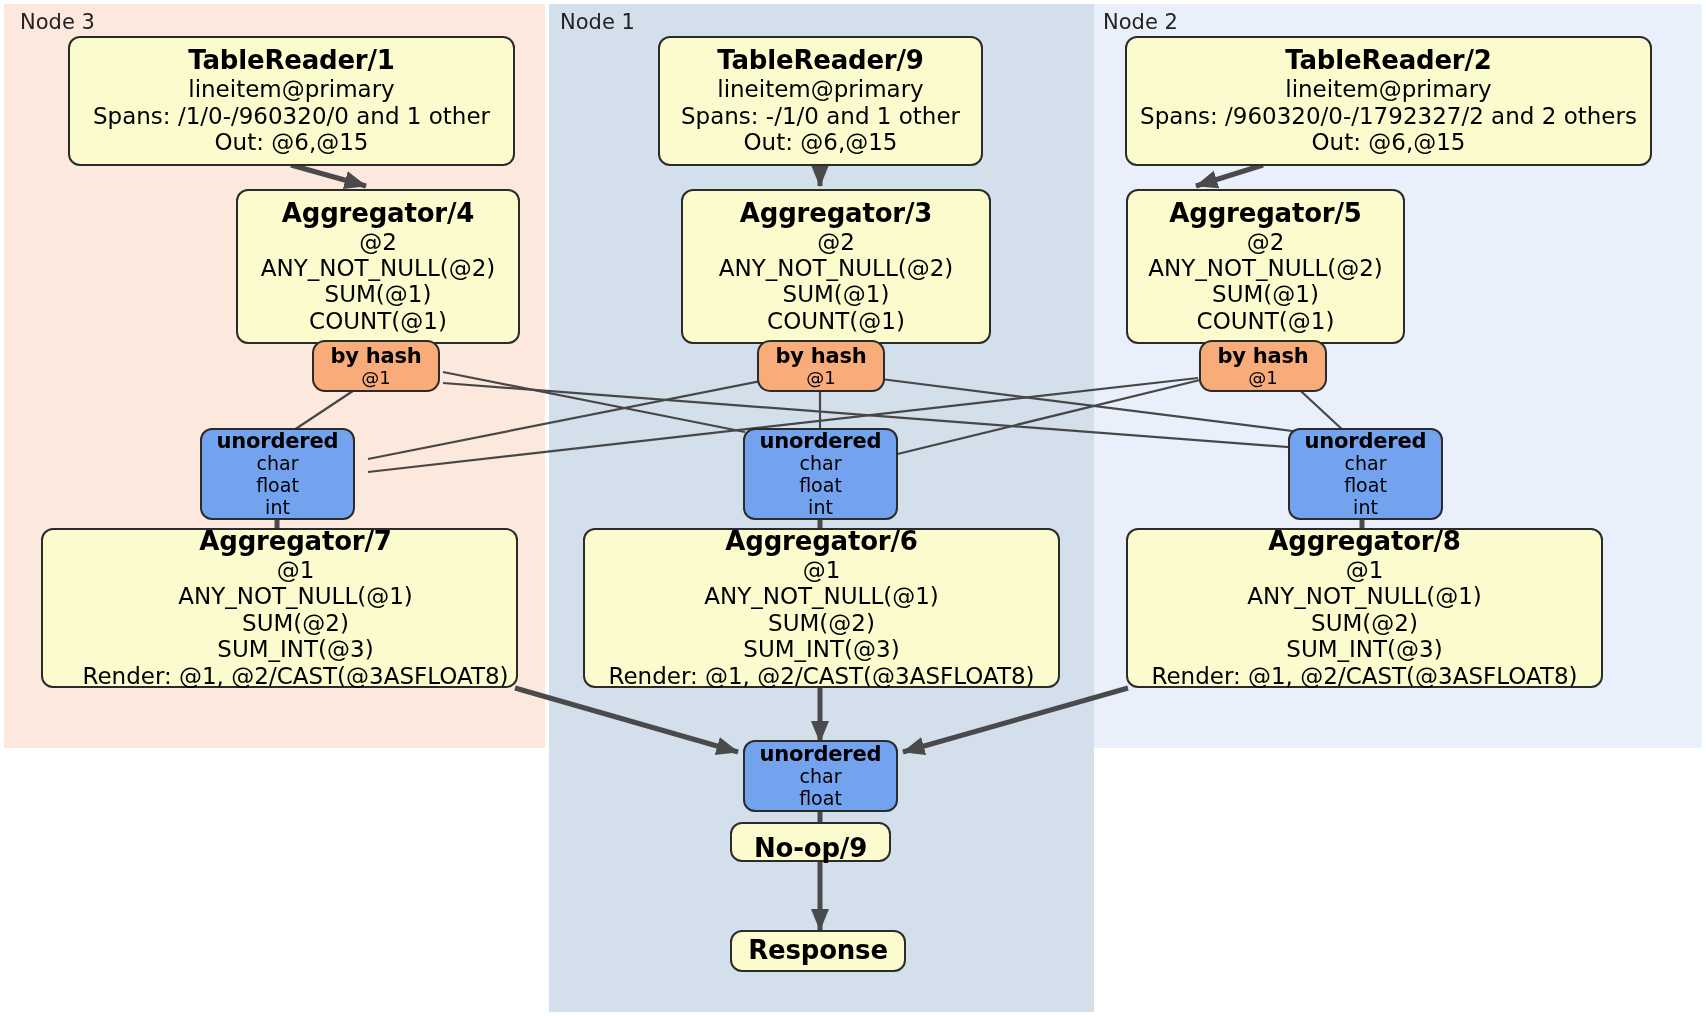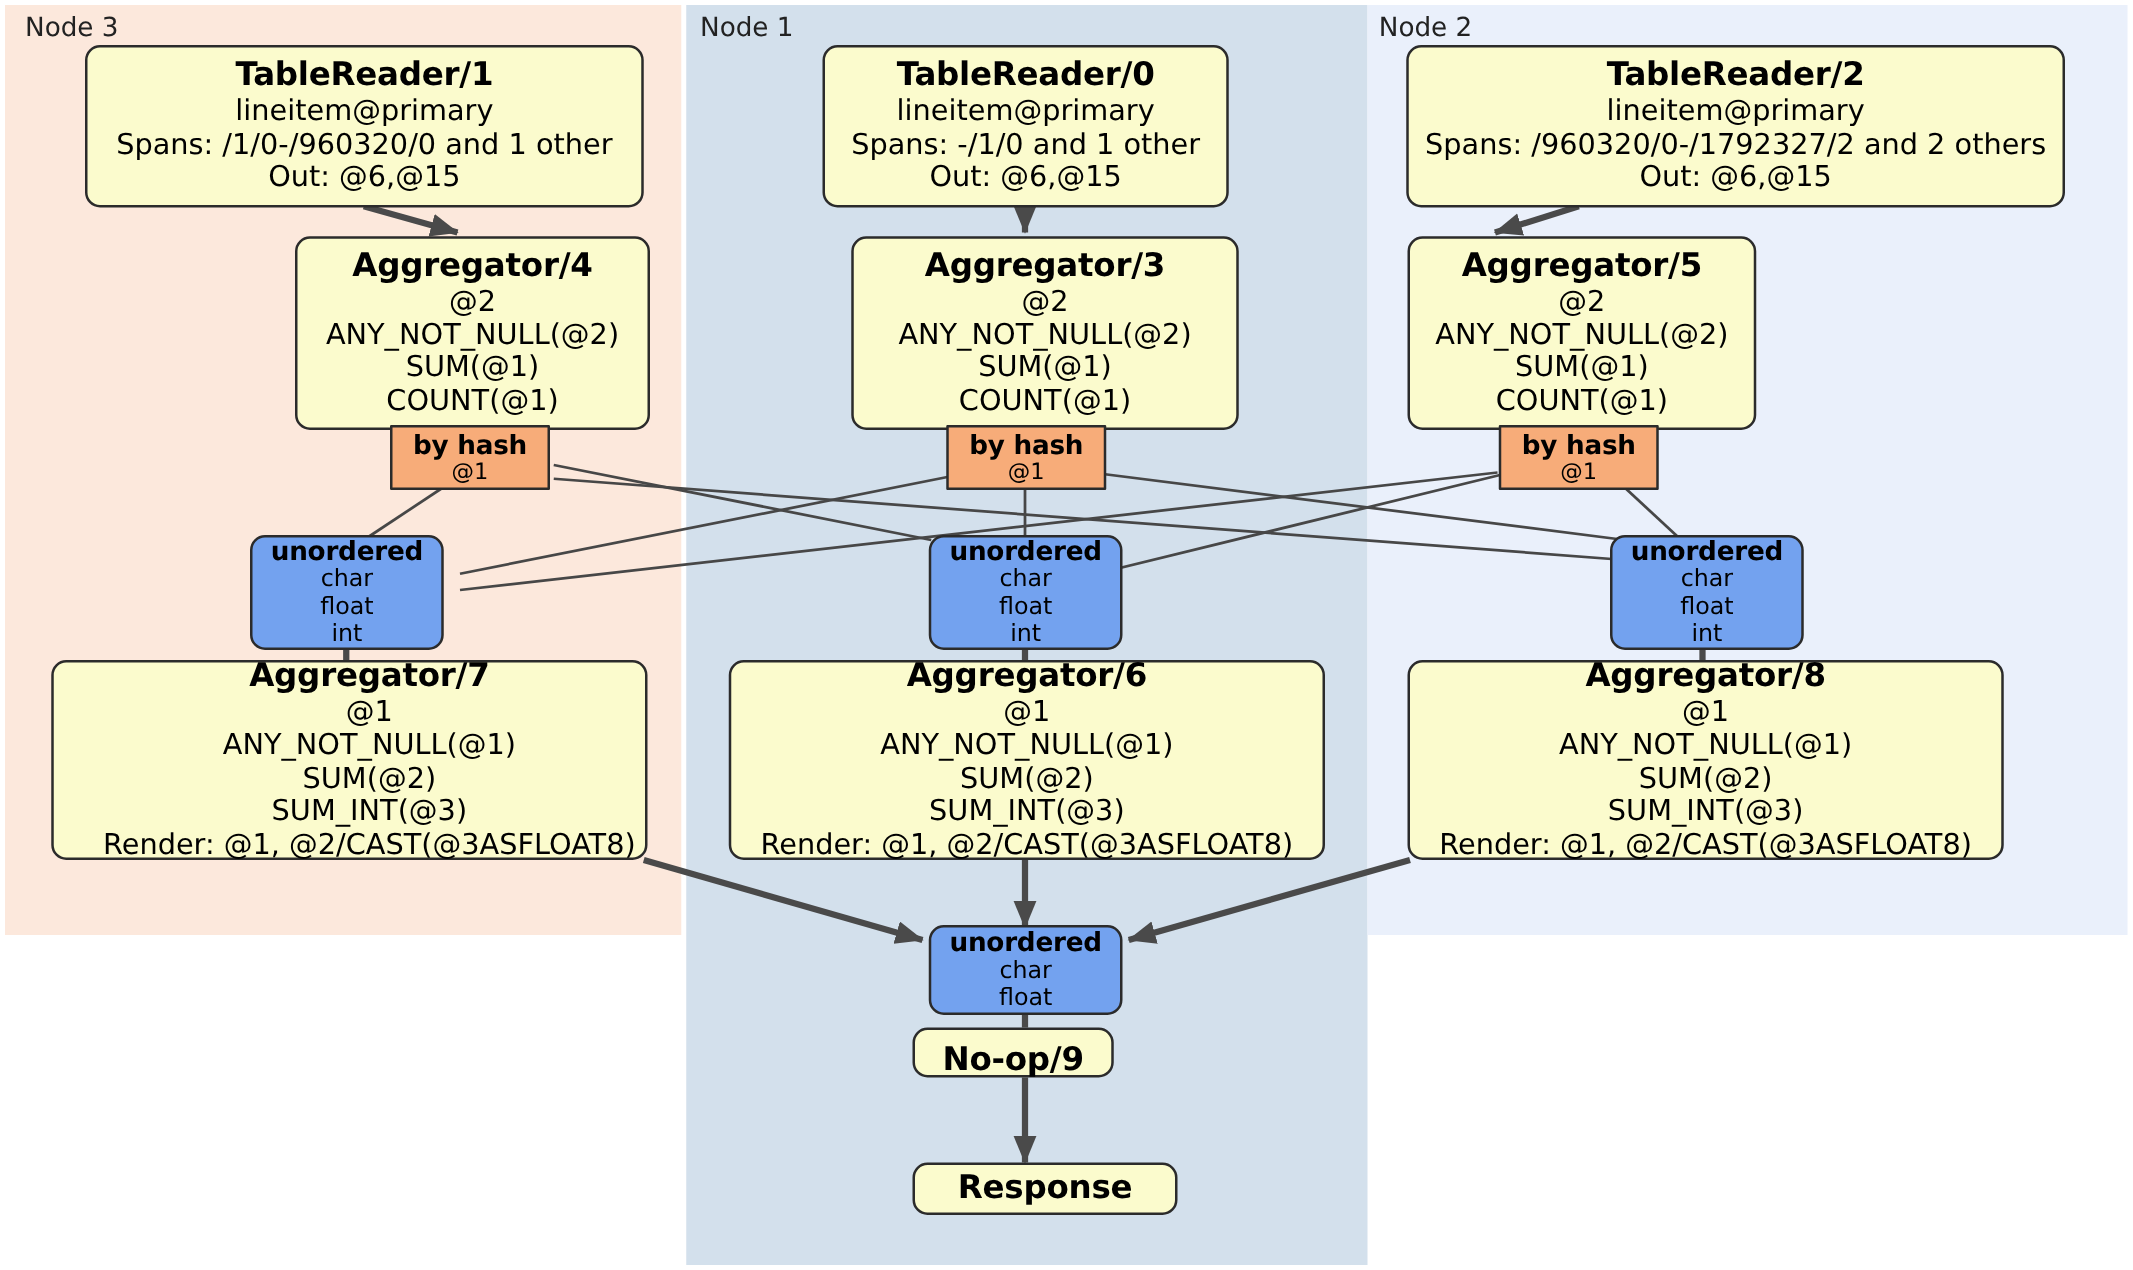--- a/index.html
+++ b/index.html
@@ -51,21 +51,21 @@
   .gnode .ln {
     font-size: 23px;
     color: #000000;
     white-space: nowrap;
   }
   .proc {
     background: #fbfbcd;
   }
   .router-hash {
     background: #f7ac79;
-    border-radius: 1px;
+    border-radius: 13px;
   }
   .router-hash .ttl { font-size: 21px; }
   .router-hash .ln { font-size: 18px; }
   .router-sync {
     background: #73a2ef;
     border-radius: 12px;
   }
   .router-sync .ttl { font-size: 21px; }
   .router-sync .ln { font-size: 19px; }
   .noop .ttl { font-size: 26px; margin-top: 14px; }
@@ -172,21 +172,21 @@
   <div class="gnode proc" style="left:41px; top:528px; width:477px; height:160px;padding-left:32px;">
     <div class="ttl">Aggregator/7</div>
     <div class="ln">@1</div>
     <div class="ln">ANY_NOT_NULL(@1)</div>
     <div class="ln">SUM(@2)</div>
     <div class="ln">SUM_INT(@3)</div>
     <div class="ln">Render: @1, @2/CAST(@3ASFLOAT8)</div>
   </div>
 
   <div class="gnode proc" style="left:658px; top:36px; width:325px; height:130px;">
-    <div class="ttl">TableReader/0</div>
+    <div class="ttl">TableReader/9</div>
     <div class="ln">lineitem@primary</div>
     <div class="ln">Spans: -/1/0 and 1 other</div>
     <div class="ln">Out: @6,@15</div>
   </div>
 
   <div class="gnode proc" style="left:681px; top:189px; width:310px; height:155px;">
     <div class="ttl">Aggregator/3</div>
     <div class="ln">@2</div>
     <div class="ln">ANY_NOT_NULL(@2)</div>
     <div class="ln">SUM(@1)</div>
@@ -217,21 +217,21 @@
   <div class="gnode router-sync" style="left:743px; top:740px; width:155px; height:72px;">
     <div class="ttl">unordered</div>
     <div class="ln">char</div>
     <div class="ln">float</div>
   </div>
 
   <div class="gnode proc noop" style="left:730px; top:822px; width:161px; height:40px;">
     <div class="ttl">No-op/9</div>
   </div>
 
-  <div class="gnode proc resp" style="left:730px; top:930px; width:212px; height:42px;">
+  <div class="gnode proc resp" style="left:730px; top:930px; width:176px; height:42px;">
     <div class="ttl">Response</div>
   </div>
 
   <div class="gnode proc" style="left:1125px; top:36px; width:527px; height:130px;">
     <div class="ttl">TableReader/2</div>
     <div class="ln">lineitem@primary</div>
     <div class="ln">Spans: /960320/0-/1792327/2 and 2 others</div>
     <div class="ln">Out: @6,@15</div>
   </div>
 

